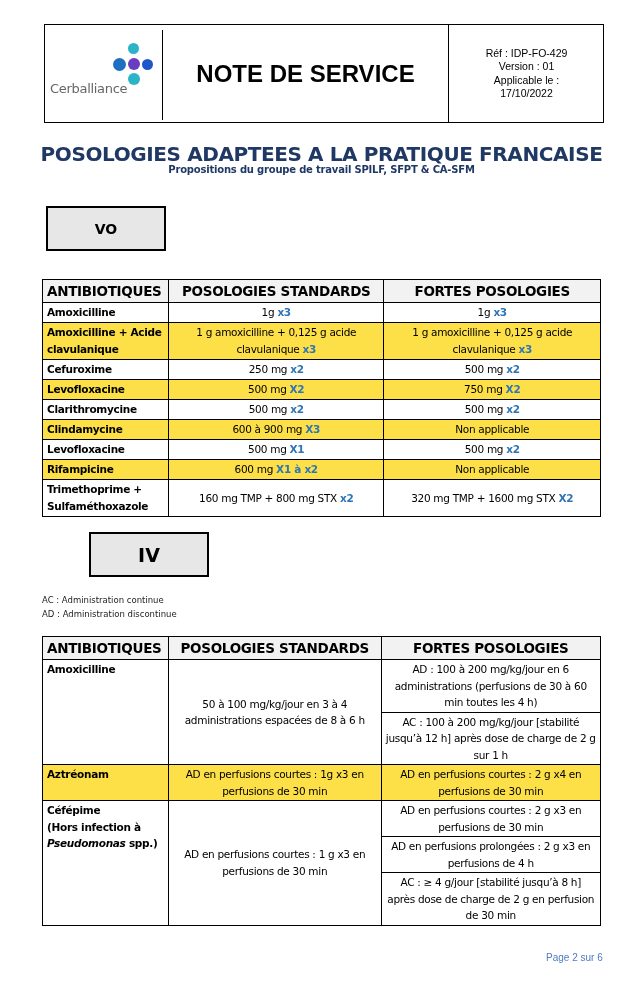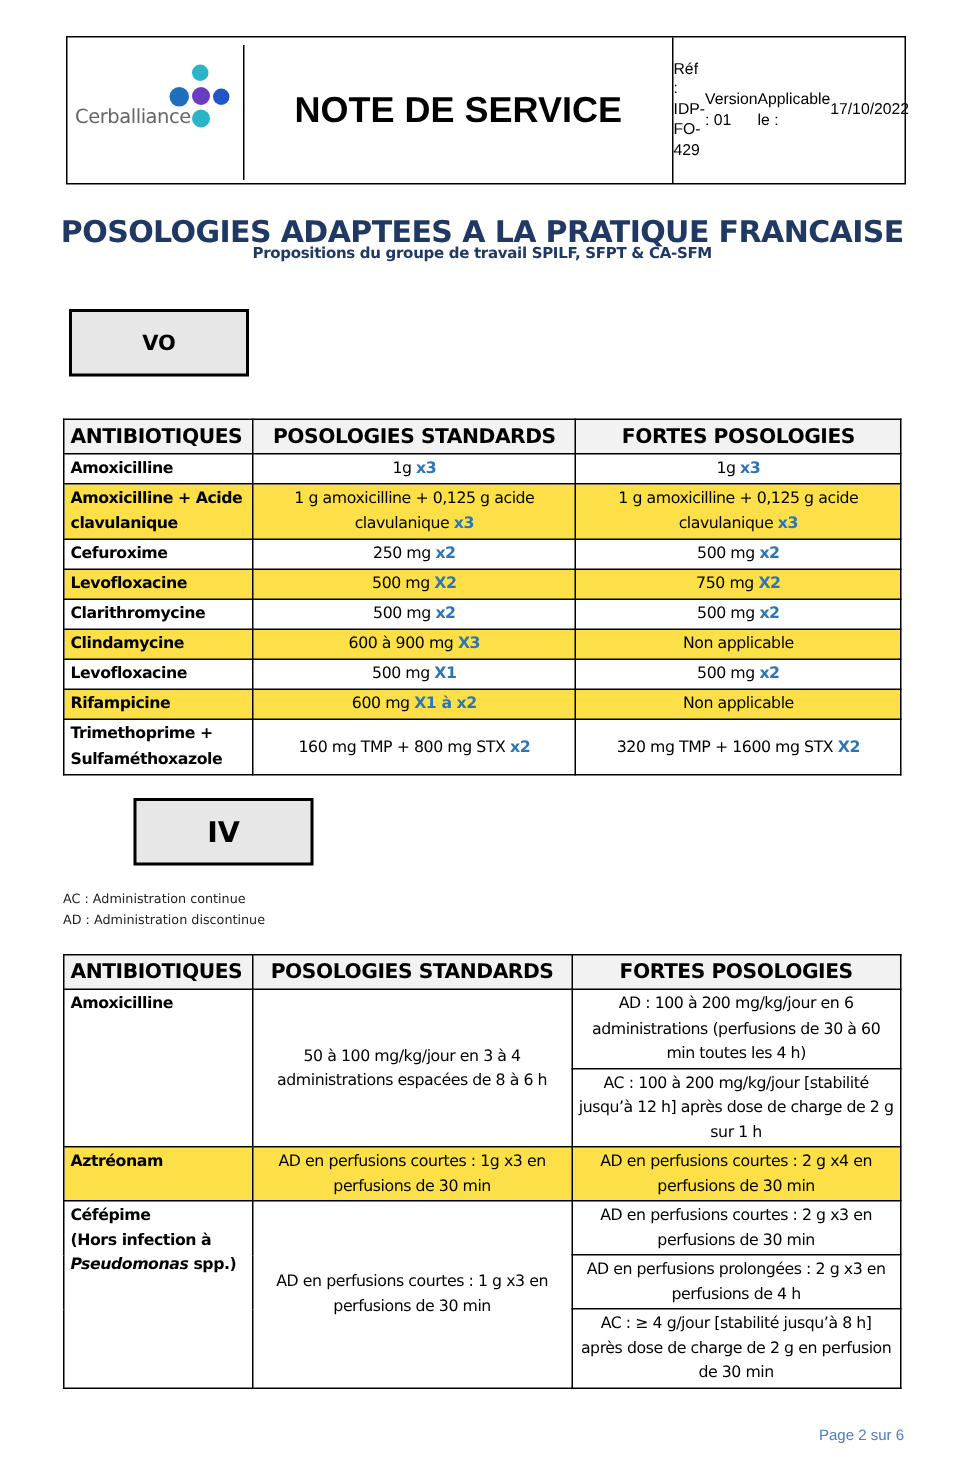--- a/index.html
+++ b/index.html
@@ -1,23 +1,23 @@
 <!DOCTYPE html>
 <html><head>
   <meta charset="utf-8">
   <style>
     html, body { margin:0; padding:0; background:#ffffff; }
     body { width:643px; height:985px; position:relative; overflow:hidden; font-family:"Liberation Sans", sans-serif; color:#000; }
     .header-box { position:absolute; left:44px; top:24px; width:560px; height:99px; border:1px solid #000; box-sizing:border-box; }
     .logo-cell { position:absolute; left:0; top:0; width:118px; height:97px; }
     .logo-sep { position:absolute; left:117px; top:5px; width:1px; height:90px; background:#000; }
-    .logo-text { position:absolute; left:5px; top:46px; font-size:13px; color:#666; font-family:"DejaVu Sans", sans-serif; letter-spacing:-0.3px; }
+    .logo-text { position:absolute; left:5px; top:56px; font-size:13px; color:#666; font-family:"DejaVu Sans", sans-serif; letter-spacing:-0.3px; }
     .dot { position:absolute; border-radius:50%; }
     .title-cell { position:absolute; left:118px; top:0; width:285px; height:97px; display:flex; align-items:center; justify-content:center; font-weight:bold; font-size:24px; }
-    .ref-cell { position:absolute; left:403px; top:0; width:155px; height:97px; border-left:1px solid #000; display:flex; align-items:center; font-size:10.5px; line-height:13.5px; }
+    .ref-cell { position:absolute; left:403px; top:0; width:155px; height:97px; border-left:1px solid #000; display:flex; flex-direction:column; align-items:center; justify-content:center; font-size:10.5px; line-height:13.5px; }
     .doc-title { position:absolute; left:0; width:643px; top:142px; text-align:center; font-family:"DejaVu Sans", sans-serif; font-weight:bold; font-size:20px; color:#1f3864; letter-spacing:-0.4px; }
     .doc-subtitle { position:absolute; left:0; width:643px; top:164px; text-align:center; font-family:"DejaVu Sans", sans-serif; font-weight:bold; font-size:10px; color:#1f3864; letter-spacing:-0.2px; }
     .section-box { position:absolute; left:46px; width:120px; height:45px; border:2px solid #000; box-sizing:border-box; background:#e8e7e7; display:flex; align-items:center; justify-content:center; font-family:"DejaVu Sans", sans-serif; font-weight:bold; }
     .legend { position:absolute; left:42px; font-family:"DejaVu Sans", sans-serif; font-size:8.5px; color:#222; }
     table.dose { position:absolute; left:42px; width:559px; border-collapse:collapse; font-family:"DejaVu Sans", sans-serif; font-size:10.5px; letter-spacing:-0.3px; }
     table.dose td, table.dose th { border:1px solid #000; padding:1px 4px; line-height:17px; }
     table.dose th { background:#f2f2f2; font-size:13.5px; font-weight:bold; text-align:center; height:22px; padding:0 4px; letter-spacing:-0.3px;margin-left:24px; }
     table.dose th.c1 { text-align:left; }
     table.dose td.name { font-weight:bold; text-align:left; vertical-align:middle; }
     table.dose td.val { text-align:center; vertical-align:middle; }

